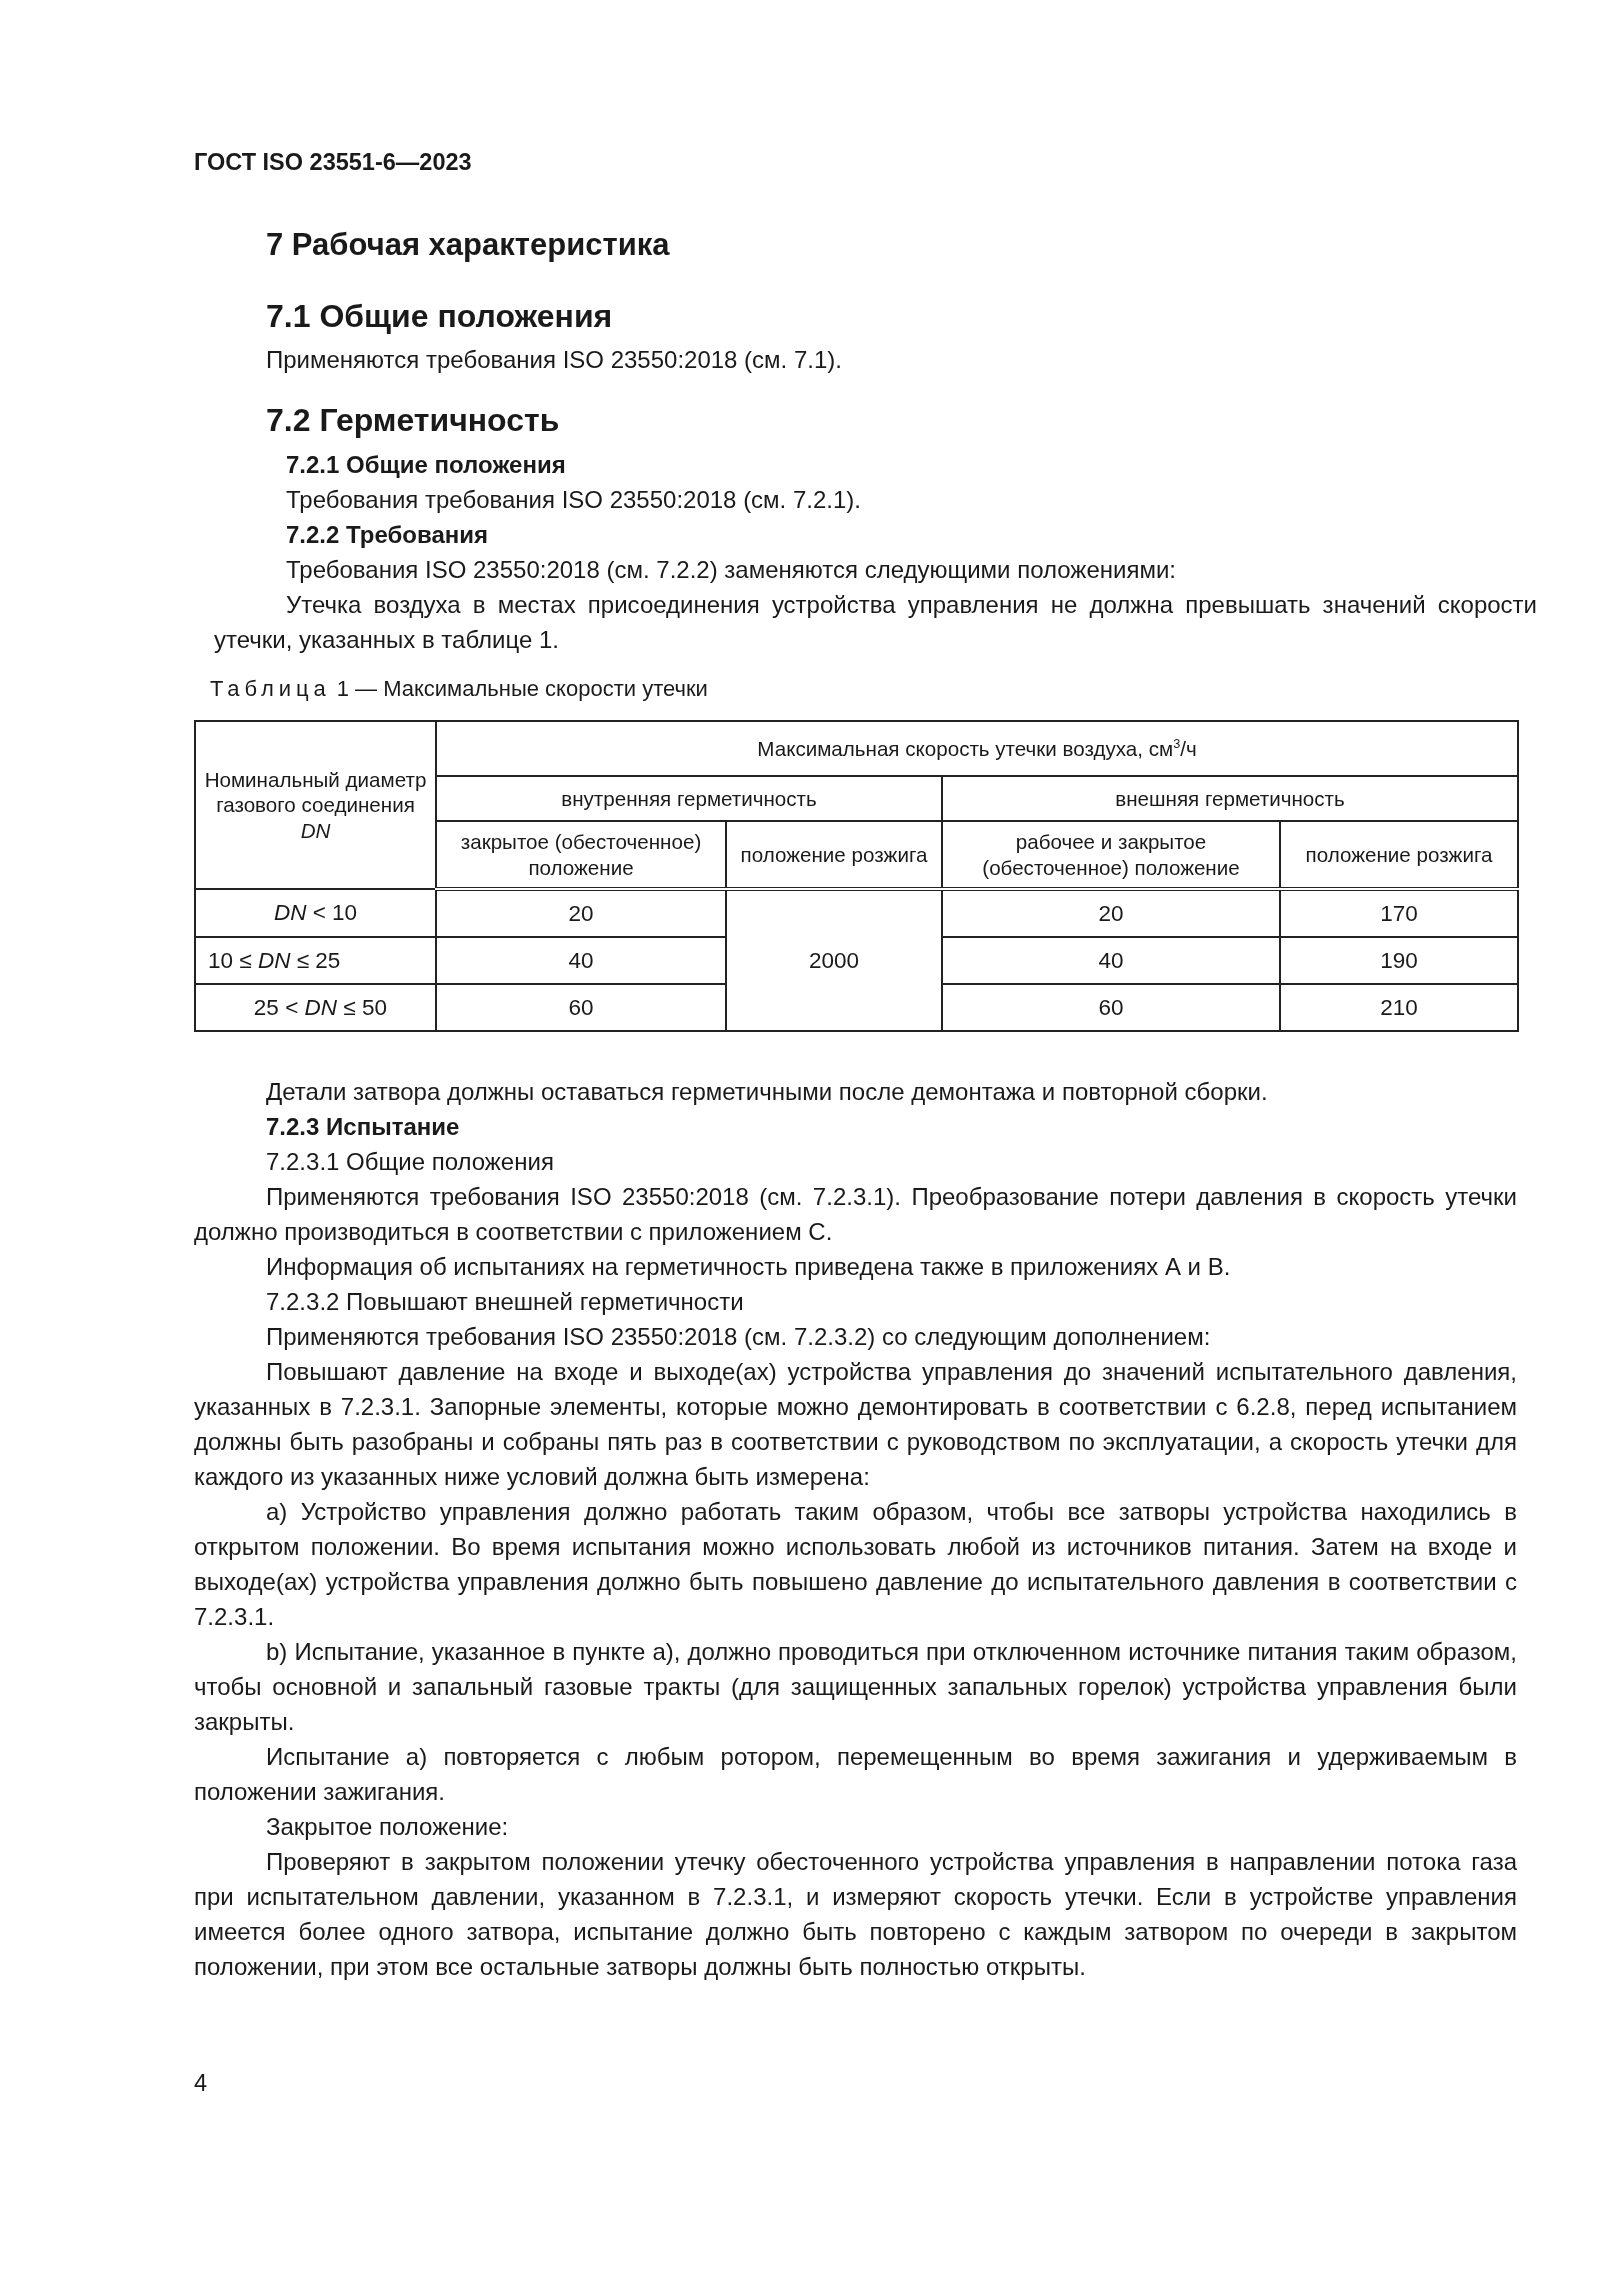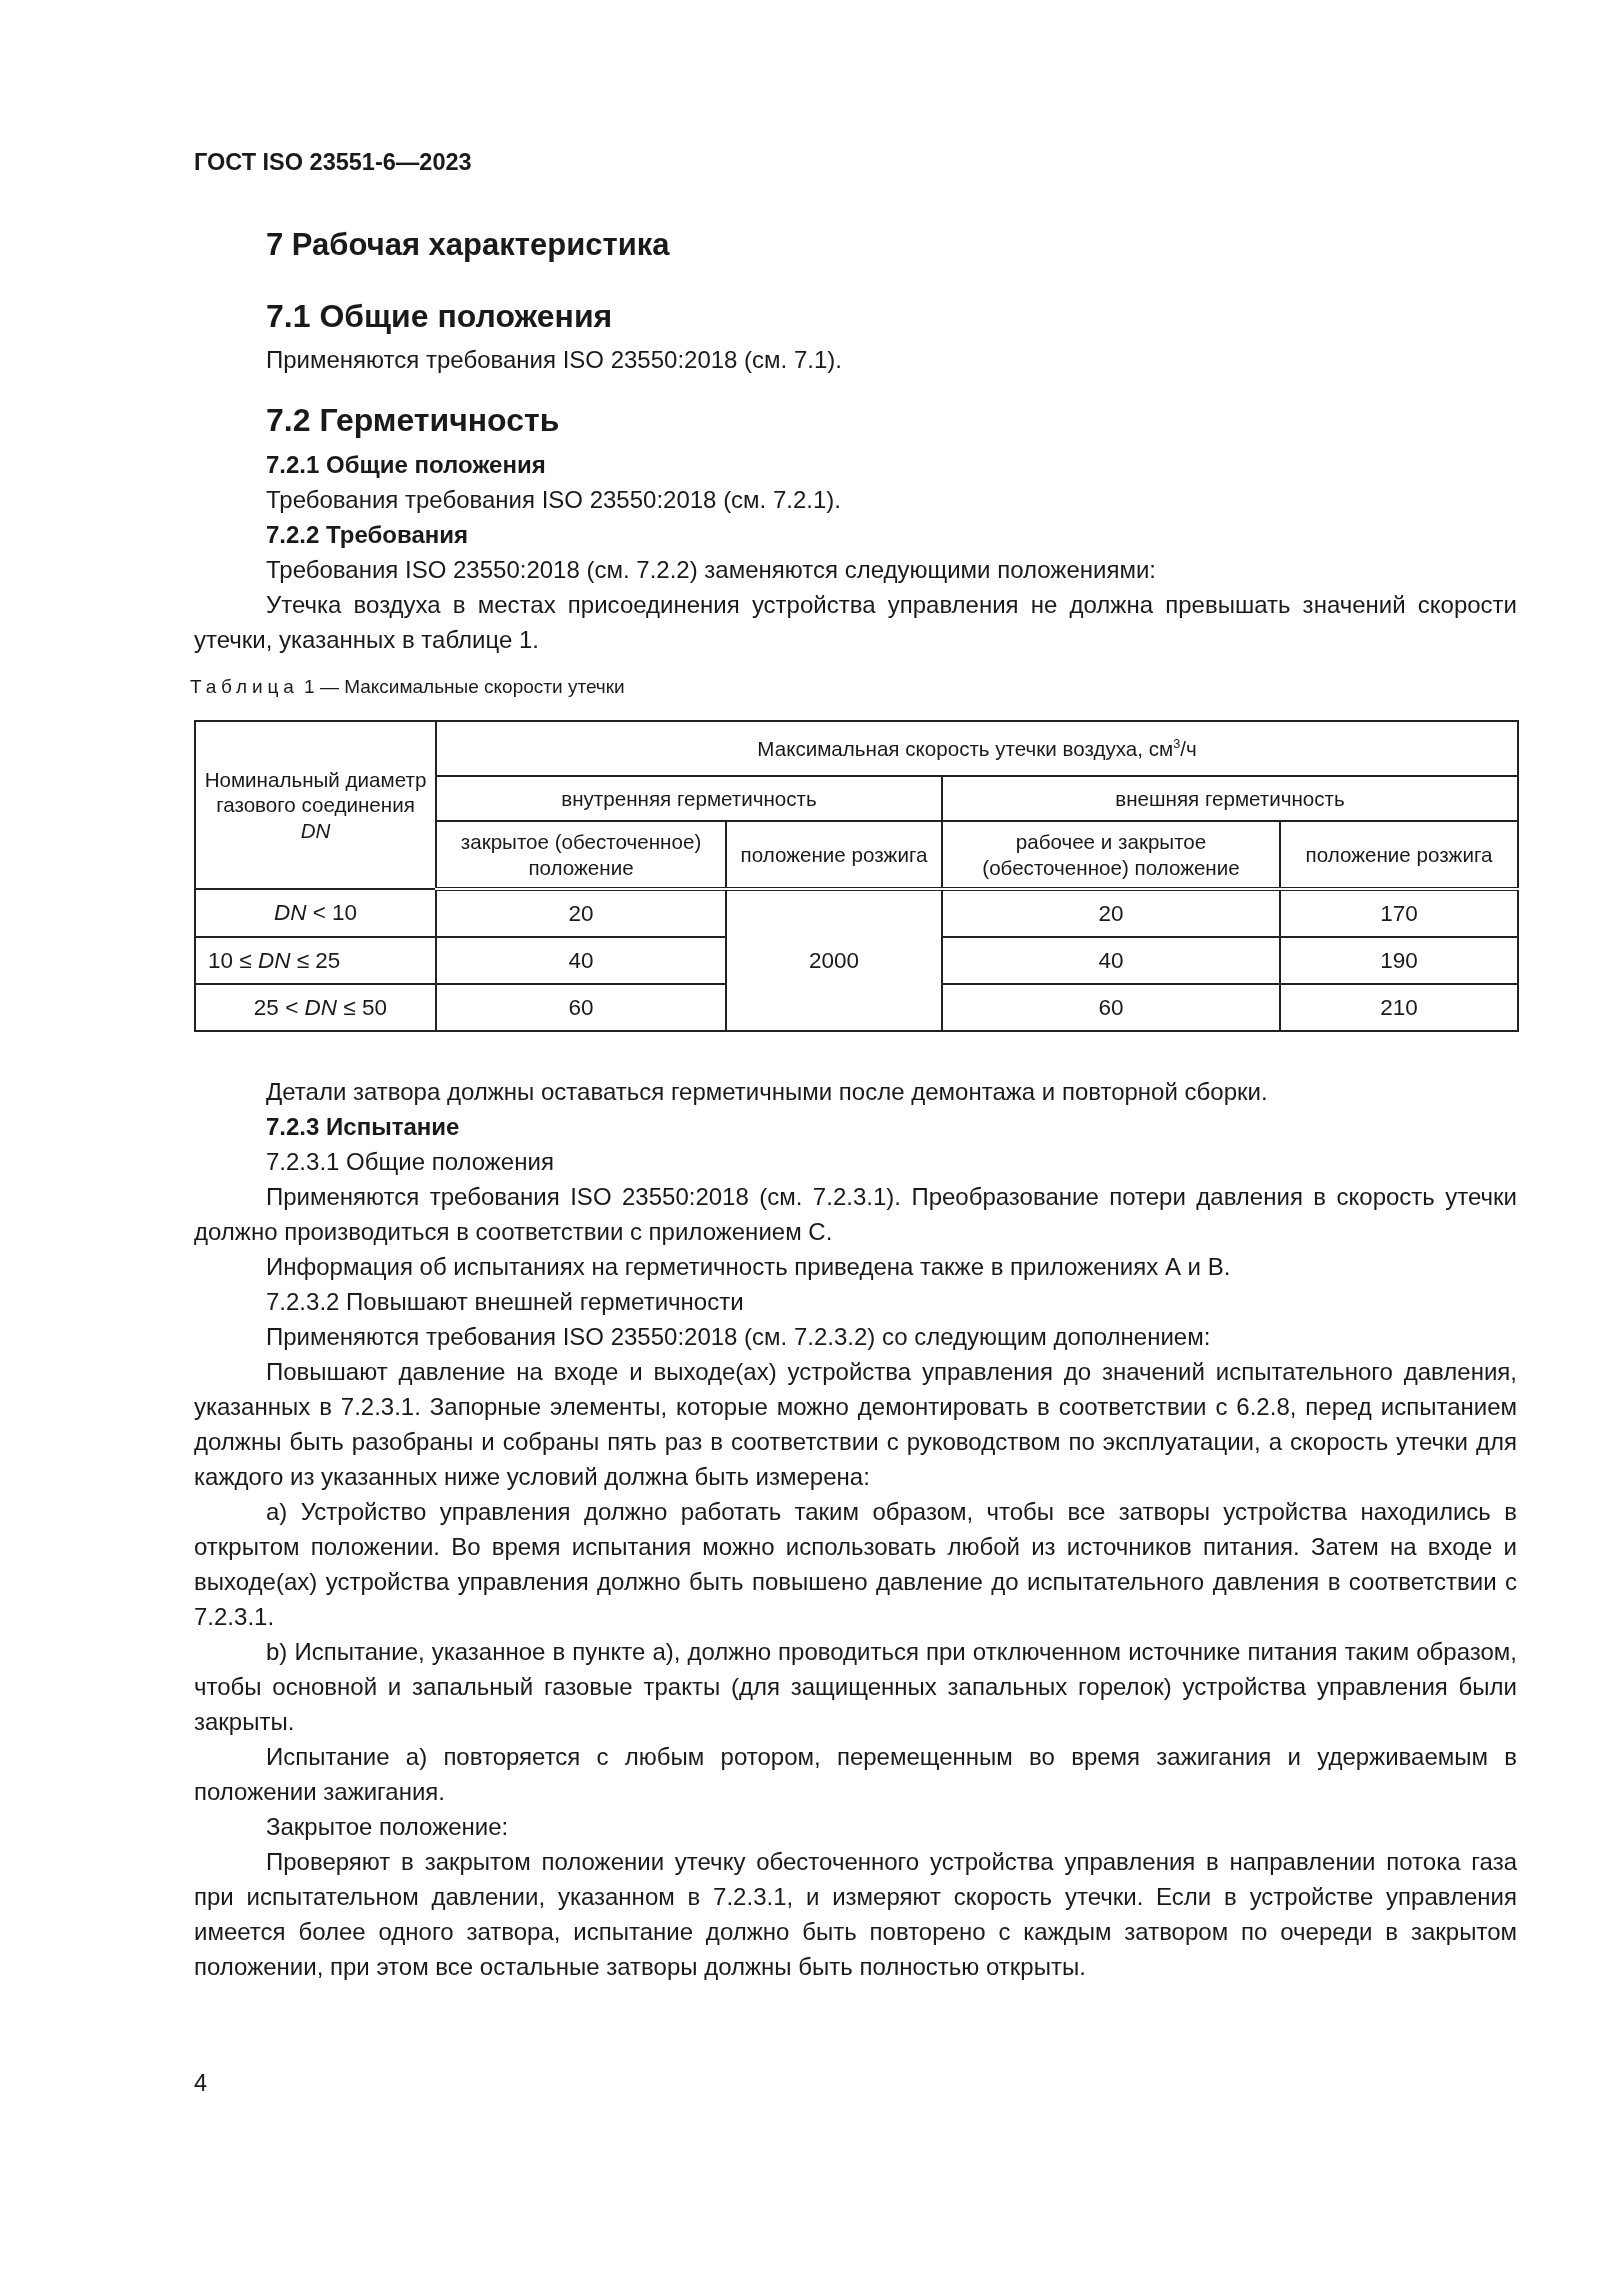--- a/index.html
+++ b/index.html
@@ -6,21 +6,21 @@
   body{width:1621px;height:2293px;position:relative;overflow:hidden;color:#1a1a1a;
        font-family:"Liberation Sans",sans-serif;}
   .abs{position:absolute;}
   .doc-id{left:194px;top:149px;font-size:23.5px;font-weight:bold;}
   .h1{left:266px;top:227px;font-size:31px;font-weight:bold;}
   .h2{font-size:32px;font-weight:bold;}
   .body{left:194px;width:1323px;font-size:24px;line-height:35px;}
   .p{margin:0;text-align:justify;text-align-last:left;}
   .ind{text-indent:72px;}
   .b{font-weight:bold;}
-  .caption{left:190px;top:676px;font-size:19px;}
+  .caption{left:210px;top:676px;font-size:22px;}
   .spaced{letter-spacing:4.9px;}
   table.t{position:absolute;left:194px;top:720px;width:1323px;border-collapse:collapse;
           font-size:20.6px;table-layout:fixed;}
   table.t td{border:2px solid #222;text-align:center;vertical-align:middle;padding:0 5.9px;line-height:25.5px;}
   table.t tr.hr1 td{height:53px;}
   table.t tr.hr2 td{height:43px;}
   table.t tr.hr3 td{height:65px;}
   table.t tr.hsep td{border-bottom:4.9px double #222;}
   table.t tr.dr td{height:45px;font-size:22.5px;}
   .pagenum{left:194px;top:2070px;font-size:23.5px;}
@@ -30,21 +30,21 @@
 <body>
 
 <div class="abs doc-id">ГОСТ ISO 23551-6—2023</div>
 <div class="abs h1">7  Рабочая характеристика</div>
 
 <div class="abs h2" style="left:266px;top:298px;">7.1  Общие положения</div>
 <div class="abs body" style="left:266px;top:342px;width:1252px;">Применяются требования ISO 23550:2018 (см. 7.1).</div>
 
 <div class="abs h2" style="left:266px;top:402px;">7.2  Герметичность</div>
 
-<div class="abs body" style="top:447px;">
+<div class="abs body" style="top:447px;margin-left:20px;">
   <p class="p ind b">7.2.1  Общие положения</p>
   <p class="p ind">Требования требования ISO 23550:2018 (см. 7.2.1).</p>
   <p class="p ind b">7.2.2  Требования</p>
   <p class="p ind">Требования ISO 23550:2018 (см. 7.2.2) заменяются следующими положениями:</p>
   <p class="p ind">Утечка воздуха в местах присоединения устройства управления не должна превышать значений скорости утечки, указанных в таблице 1.</p>
 </div>
 
 <div class="abs caption">
   <span class="spaced">Таблица</span><span> 1 — Максимальные скорости утечки</span>
 </div>

